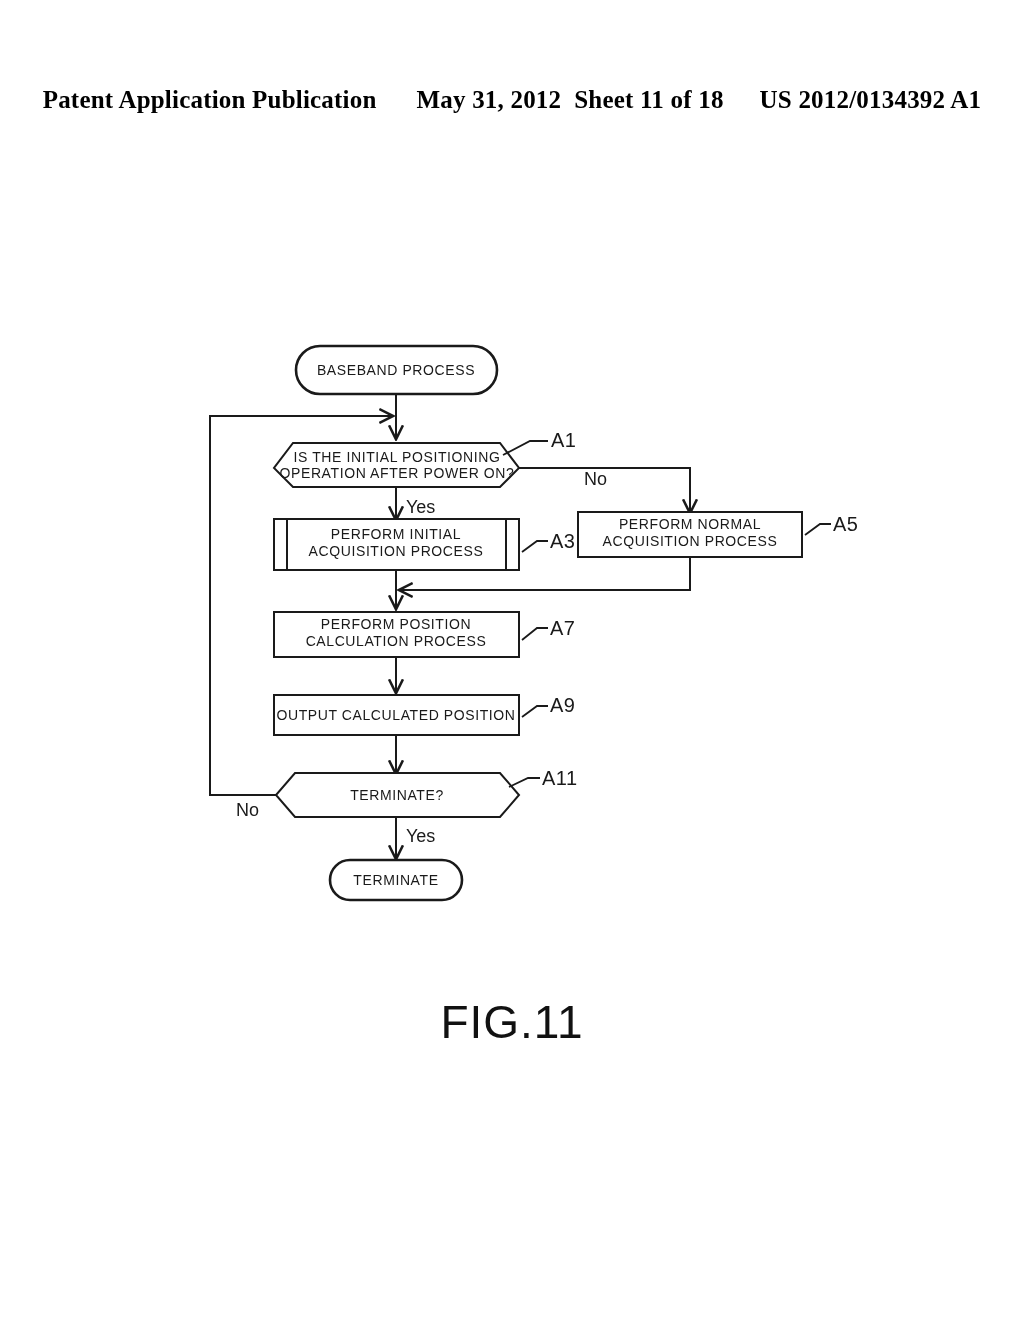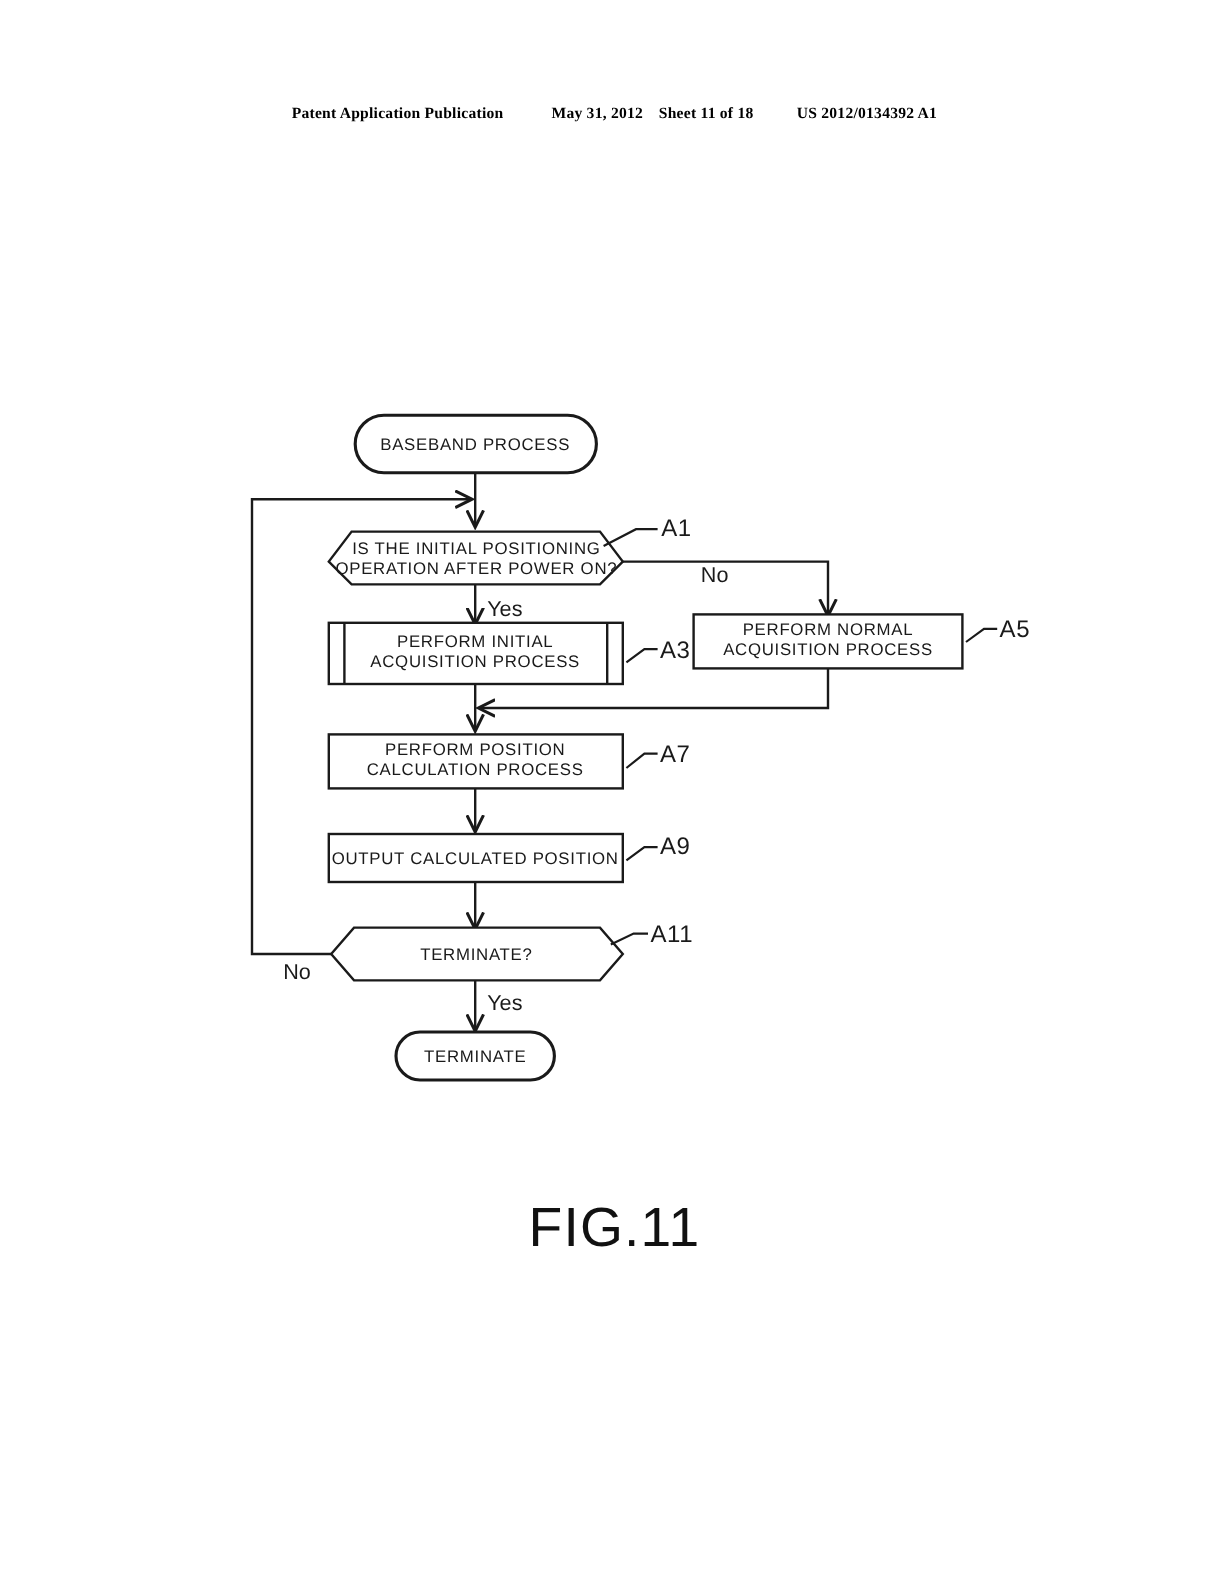--- a/index.html
+++ b/index.html
@@ -18,21 +18,21 @@
 
   
   #page-header {
     position: absolute;
     top: 86px;
     left: 0;
     width: 1024px;
     text-align: center;
     font-family: "Liberation Serif", serif;
     font-weight: bold;
-    font-size: 13px;
+    font-size: 25px;
     letter-spacing: 0.2px;
     white-space: nowrap;
   }
   #page-header .hdr-seg { display: inline-block; vertical-align: baseline; }
   #page-header .gap-a { display: inline-block; width: 40px; }
   #page-header .gap-b { display: inline-block; width: 13px; }
   #page-header .gap-c { display: inline-block; width: 36px; }
 
   
   #fig-caption {

